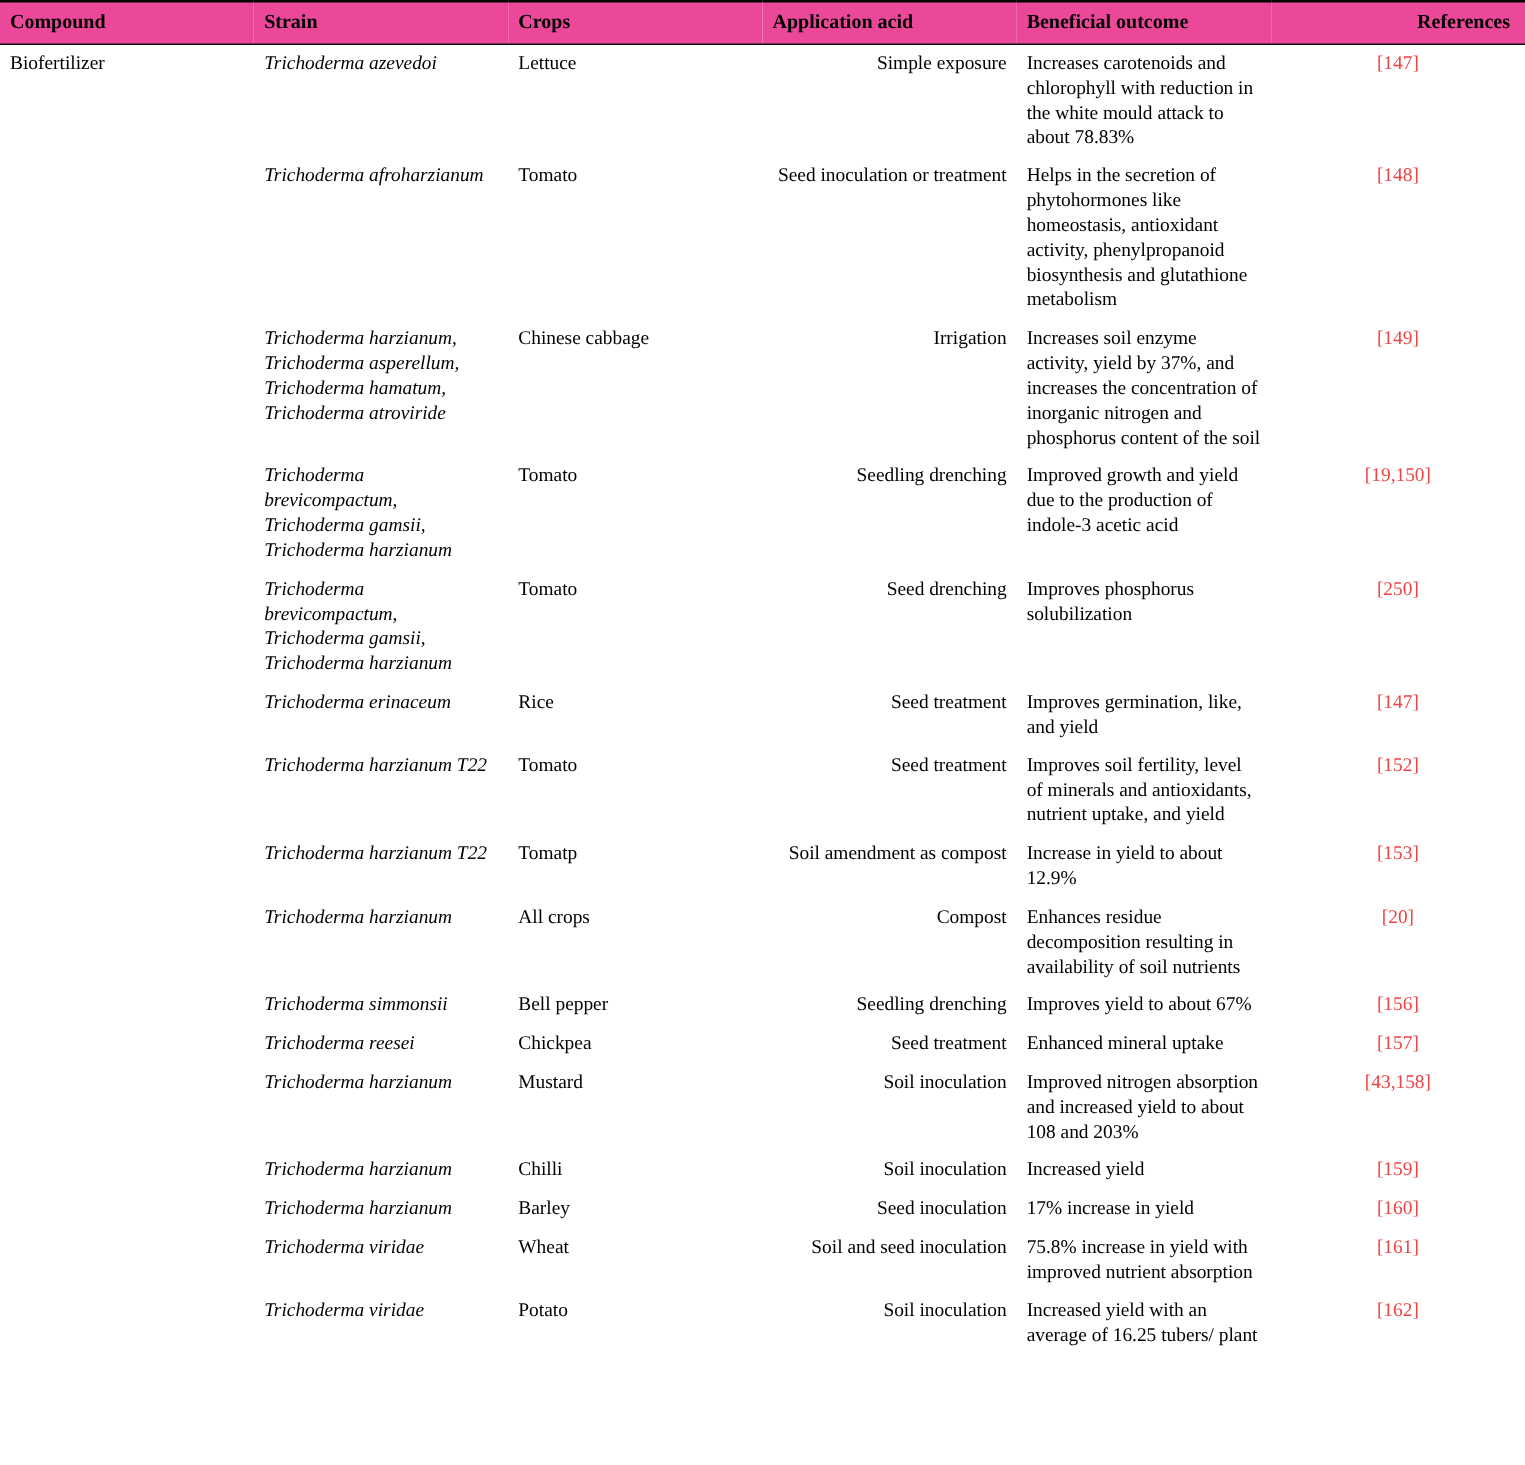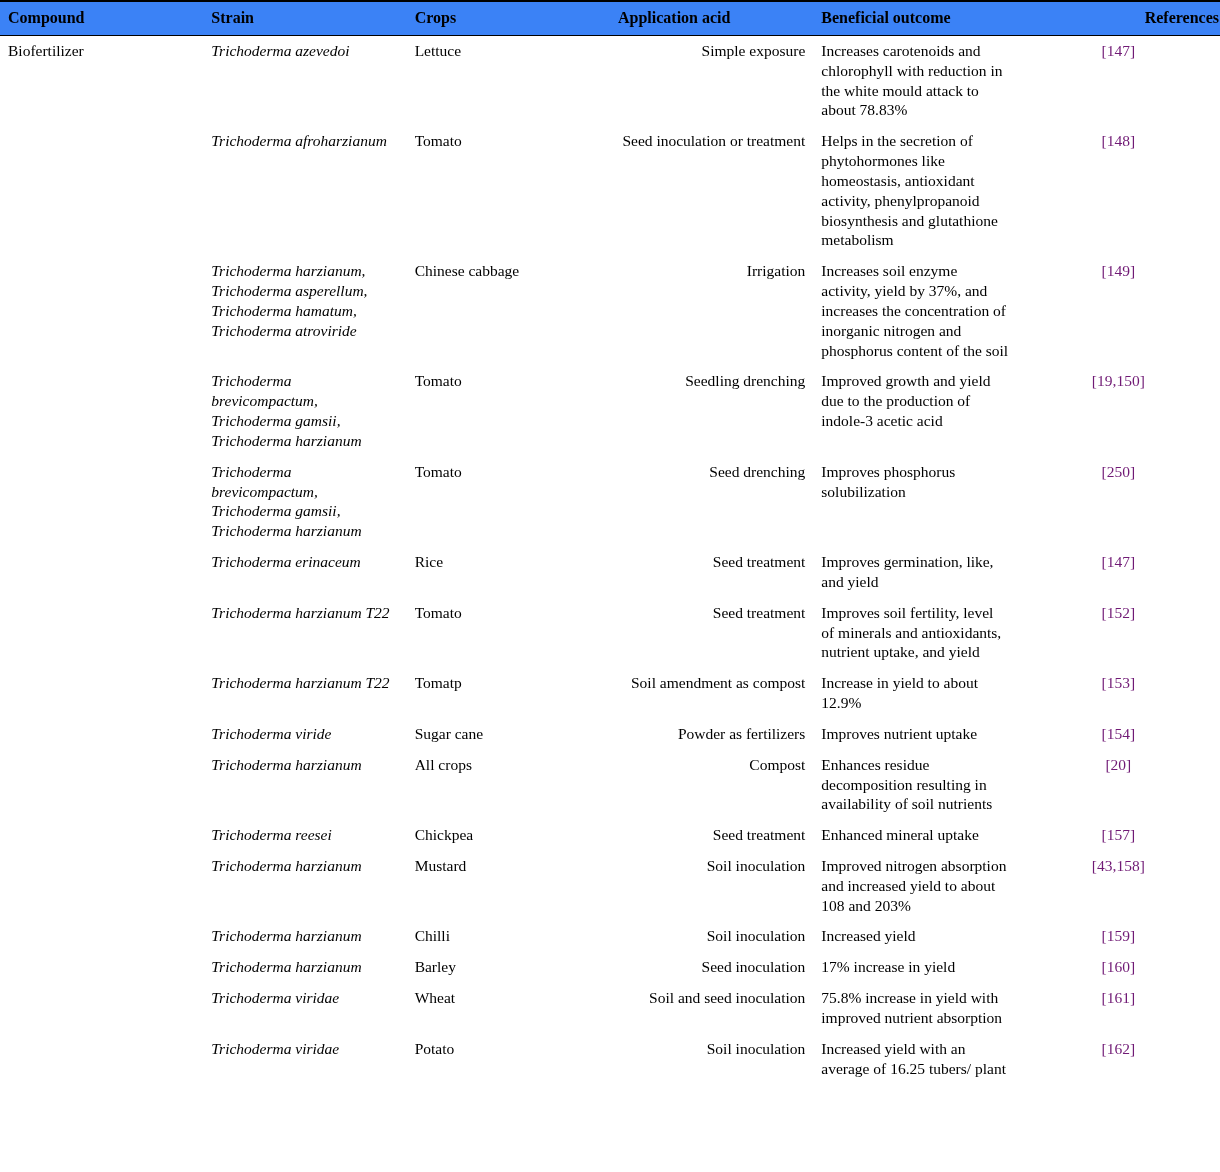--- a/index.html
+++ b/index.html
@@ -18,33 +18,33 @@
     box-sizing: border-box;
     padding: 0;
   }
   table.data-table {
     width: 1220px;
     border-collapse: collapse;
     table-layout: fixed;
     font-size: 15.5px;
   }
   table.data-table thead th {
-    background: #3b82f6;
+    background: #ec4899;
     font-weight: bold;
     text-align: left;
     vertical-align: top;
     padding: 6px 8px 7px 8px;
     border-top: 2px solid #000;
     border-bottom: 1.5px solid #000;
     font-size: 16px;
     line-height: 1.25;
   }
   table.data-table thead th.refs-head {
     text-align: right;
-    padding-right: 1px;
+    padding-right: 12px;
   }
   table.data-table tbody td {
     vertical-align: top;
     padding: 5px 8px 6px 8px;
     line-height: 1.28;
     border: none;
   }
   td.compound-cell {
     width: 118px;
     padding-left: 8px;
@@ -67,21 +67,21 @@
   td.refs-cell {
     width: 115px;
     text-align: center;
     color: #2b39b5;
     white-space: nowrap;
   }
   .strain-line {
     display: block;
   }
   .refs-link {
-    color: #701a75;
+    color: #ef4444;
     text-decoration: none;
   }
 </style>
 </head>
 <body>
 
 <div class="table-wrap">
   <table class="data-table">
     <thead>
       <tr>
@@ -177,36 +177,36 @@
             <span class="strain-line">Trichoderma harzianum T22</span>
           </td>
           <td class="crops-cell">Tomatp</td>
           <td class="mode-cell">Soil amendment as compost</td>
           <td class="outcome-cell">Increase in yield to about 12.9%</td>
           <td class="refs-cell"><a class="refs-link">[153]</a></td>
         </tr>
         <tr>
           <td class="compound-cell"></td>
           <td class="strain-cell">
-            <span class="strain-line">Trichoderma viride</span>
-          </td>
-          <td class="crops-cell">Sugar cane</td>
-          <td class="mode-cell">Powder as fertilizers</td>
-          <td class="outcome-cell">Improves nutrient uptake</td>
-          <td class="refs-cell"><a class="refs-link">[154]</a></td>
-        </tr>
-        <tr>
-          <td class="compound-cell"></td>
-          <td class="strain-cell">
             <span class="strain-line">Trichoderma harzianum</span>
           </td>
           <td class="crops-cell">All crops</td>
           <td class="mode-cell">Compost</td>
           <td class="outcome-cell">Enhances residue decomposition resulting in availability of soil nutrients</td>
           <td class="refs-cell"><a class="refs-link">[20]</a></td>
+        </tr>
+        <tr>
+          <td class="compound-cell"></td>
+          <td class="strain-cell">
+            <span class="strain-line">Trichoderma simmonsii</span>
+          </td>
+          <td class="crops-cell">Bell pepper</td>
+          <td class="mode-cell">Seedling drenching</td>
+          <td class="outcome-cell">Improves yield to about 67%</td>
+          <td class="refs-cell"><a class="refs-link">[156]</a></td>
         </tr>
         <tr>
           <td class="compound-cell"></td>
           <td class="strain-cell">
             <span class="strain-line">Trichoderma reesei</span>
           </td>
           <td class="crops-cell">Chickpea</td>
           <td class="mode-cell">Seed treatment</td>
           <td class="outcome-cell">Enhanced mineral uptake</td>
           <td class="refs-cell"><a class="refs-link">[157]</a></td>

